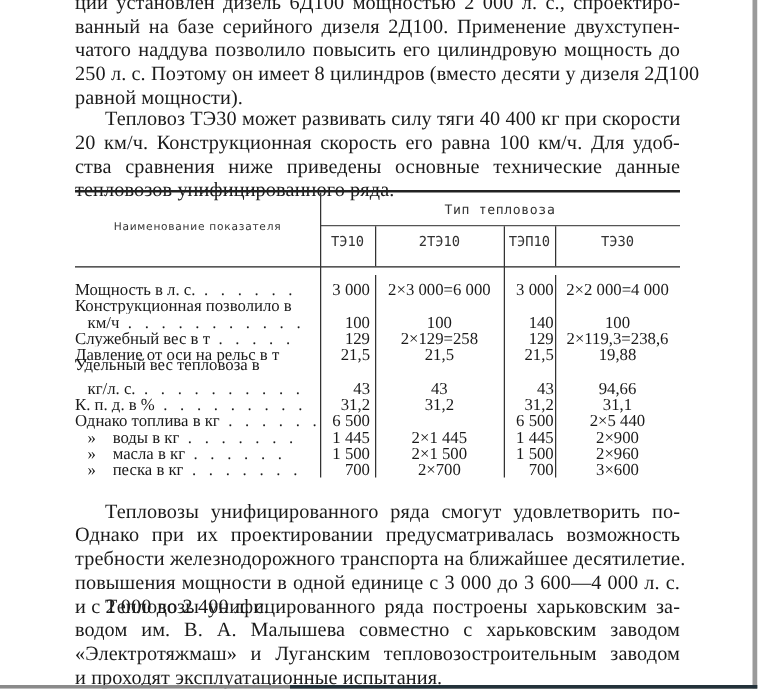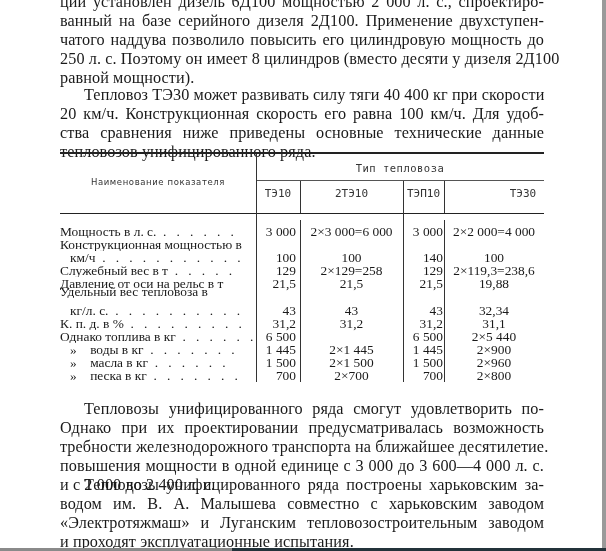--- a/index.html
+++ b/index.html
@@ -73,32 +73,32 @@
     <div class="vline" style="left:240px;top:68px;height:162px;"></div>
     <div class="vline" style="left:343px;top:29px;height:201px;"></div>
     <div class="vline" style="left:384px;top:29px;height:32px;"></div>
     <div class="vline" style="left:384px;top:68px;height:162px;"></div>
 
     <div class="hdr-name">Наименование показателя</div>
     <div class="hdr-type">Тип тепловоза</div>
     <div class="hdr-col" style="left:196px;width:44px;">ТЭ10</div>
     <div class="hdr-col" style="left:240px;width:103px;">2ТЭ10</div>
     <div class="hdr-col" style="left:343px;width:41px;">ТЭП10</div>
-    <div class="hdr-col" style="left:397px;width:100px;padding-left:16px;">ТЭ30</div>
+    <div class="hdr-col" style="left:384px;width:100px;">ТЭ30</div>
 
     <div id="rows">
         <div class="row" style="top: 73px;">
           <span class="name"><span style="white-space: pre;">Мощность в л. с.</span><span class="dots"> . . . . . .</span></span>
           <span class="v c1">3 000</span>
           <span class="v c2">2×3 000=6 000</span>
           <span class="v c3">3 000</span>
           <span class="v c4">2×2 000=4 000</span>
         </div>
         <div class="row" style="top: 86.1px;">
-          <span class="name"><span style="white-space: pre;">Конструкционная мощностью в</span><span class="dots"></span></span>
+          <span class="name"><span style="white-space: pre;">Конструкционная позволило в</span><span class="dots"></span></span>
           <span class="v c1"></span>
           <span class="v c2"></span>
           <span class="v c3"></span>
           <span class="v c4"></span>
         </div>
         <div class="row" style="top: 99.2px;">
           <span class="name"><span style="white-space: pre;">   км/ч</span><span class="dots"> . . . . . . . . . . .</span></span>
           <span class="v c1">100</span>
           <span class="v c2">100</span>
           <span class="v c3">140</span>
@@ -123,21 +123,21 @@
           <span class="v c1"></span>
           <span class="v c2"></span>
           <span class="v c3"></span>
           <span class="v c4"></span>
         </div>
         <div class="row" style="top: 151.6px;">
           <span class="name"><span style="white-space: pre; font-family: Liberation Serif, serif;">   кг/л. с.</span><span class="dots"> . . . . . . . . . .</span></span>
           <span class="v c1">43</span>
           <span class="v c2">43</span>
           <span class="v c3">43</span>
-          <span class="v c4">32,34</span>
+          <span class="v c4">94,66</span>
         </div>
         <div class="row" style="top: 164.7px;">
           <span class="name"><span style="white-space: pre;">К. п. д. в %</span><span class="dots"> . . . . . . . . .</span></span>
           <span class="v c1">31,2</span>
           <span class="v c2">31,2</span>
           <span class="v c3">31,2</span>
           <span class="v c4">31,1</span>
         </div>
         <div class="row" style="top: 177.8px;">
           <span class="name"><span style="white-space: pre;">Однако топлива в кг</span><span class="dots"> . . . . . .</span></span>
@@ -157,21 +157,21 @@
           <span class="v c1">1 500</span>
           <span class="v c2">2×1 500</span>
           <span class="v c3">1 500</span>
           <span class="v c4">2×960</span>
         </div>
         <div class="row" style="top: 217.1px;">
           <span class="name"><span style="white-space: pre;">   »    песка в кг</span><span class="dots"> . . . . . . .</span></span>
           <span class="v c1">700</span>
           <span class="v c2">2×700</span>
           <span class="v c3">700</span>
-          <span class="v c4">2×800</span>
+          <span class="v c4">3×600</span>
         </div>
       </div>
   </div>
 
   <div id="p3" class="para">
     <span class="line indent">Тепловозы унифицированного ряда смогут удовлетворить по-</span>
     <span class="line">Однако при их проектировании предусматривалась возможность</span>
     <span class="line">требности железнодорожного транспорта на ближайшее десятилетие.</span>
     <span class="line">повышения мощности в одной единице с 3 000 до 3 600—4 000 л. с.</span>
     <span class="line last">и с 2 000 до 2 400 л. с.</span>

